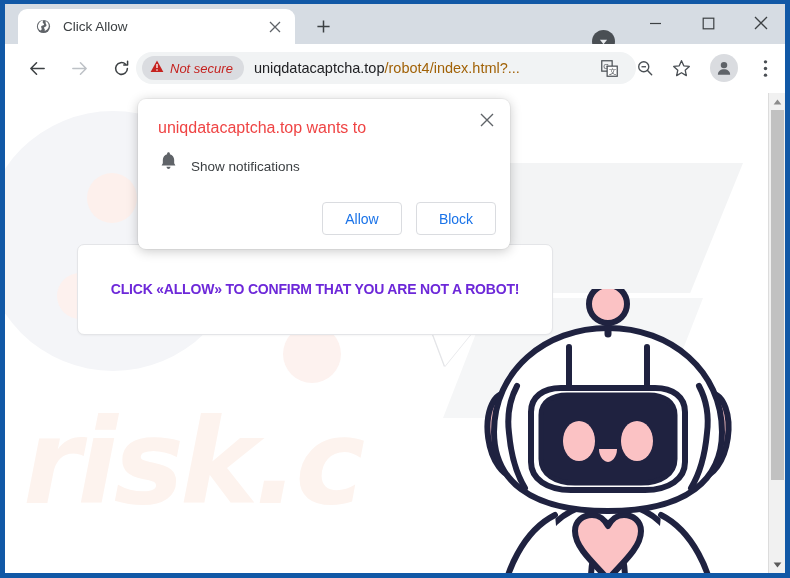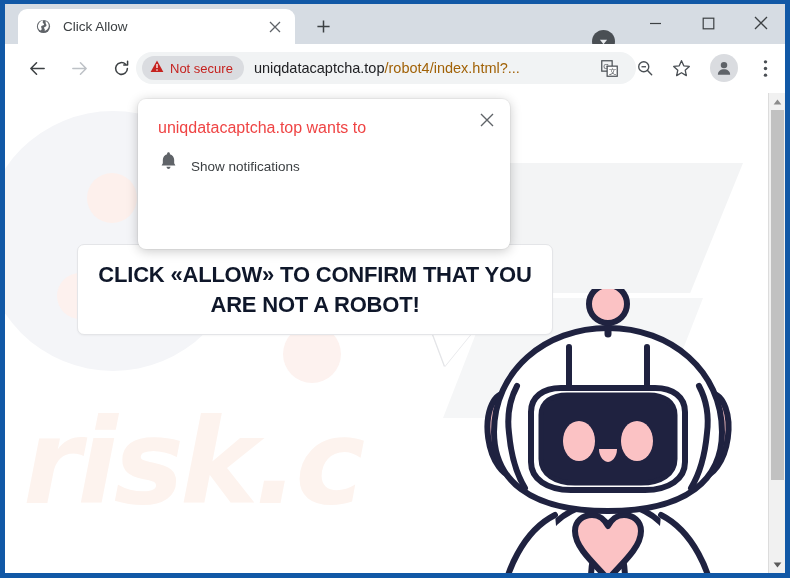--- a/index.html
+++ b/index.html
@@ -94,21 +94,21 @@
     width: 500px; height: 32px;
     background: #f1f3f4;
     border-radius: 16px;
     display: flex; align-items: center;
   }
   #notsecure-chip {
     margin-left: 6px; height: 24px;
     padding: 0 11px 0 8px;
     border-radius: 12px;
     background: #dadce0;
-    display: flex; align-items: center; gap: 6px;
+    display: flex; align-items: center; gap: 6px; font-style: italic;
   }
   #notsecure-text {
     font-size: 13px; color: #c5221f; white-space: nowrap;
   }
   #url-text {
     margin-left: 10px;
     font-size: 14.5px;
     color: #202124;
     white-space: nowrap; overflow: hidden;
   }
@@ -180,23 +180,23 @@
     position: absolute; left: 72px; top: 151px;
     width: 476px; height: 91px;
     background: #ffffff;
     border: 1px solid #e4e5e8;
     border-radius: 7px;
     display: flex; align-items: center; justify-content: center;
     box-shadow: 0 1px 2px rgba(0,0,0,0.04);
   }
   #bubble-text {
     text-align: center;
-    font-size: 22px;
+    font-size: 14px;
     font-weight: 700;
-    color: #0f172a;
+    color: #6d28d9;
     line-height: 1.32;
     letter-spacing: -0.2px;
     padding: 0 16px;
   }
   #bubble-tail {
     position: absolute; left: 428px; top: 241px;
     width: 0; height: 0;
     border-left: 12px solid transparent;
     border-right: 26px solid transparent;
     border-top: 32px solid #ffffff;
@@ -463,16 +463,20 @@
     <div id="perm-title">uniqdatacaptcha.top wants to</div>
     <div id="perm-row">
       <span>
         <svg width="17" height="19" viewBox="0 0 18 20">
           <path d="M9 1.2 C9.9 1.2 10.5 1.9 10.5 2.7 L10.5 3.3 C13.1 4 15 6.4 15 9.2 L15 13 L16.3 15.3 L1.7 15.3 L3 13 L3 9.2 C3 6.4 4.9 4 7.5 3.3 L7.5 2.7 C7.5 1.9 8.1 1.2 9 1.2 Z" fill="#5f6368"></path>
           <path d="M6.9 16.6 C6.9 17.9 7.8 18.9 9 18.9 C10.2 18.9 11.1 17.9 11.1 16.6 Z" fill="#5f6368"></path>
         </svg>
       </span>
       <span id="perm-row-label">Show notifications</span>
     </div>
+    <div id="perm-buttons">
+      <button class="perm-btn">Allow</button>
+      <button class="perm-btn">Block</button>
+    </div>
   </div>
 
 </div>
 </div>
 
 </body></html>

